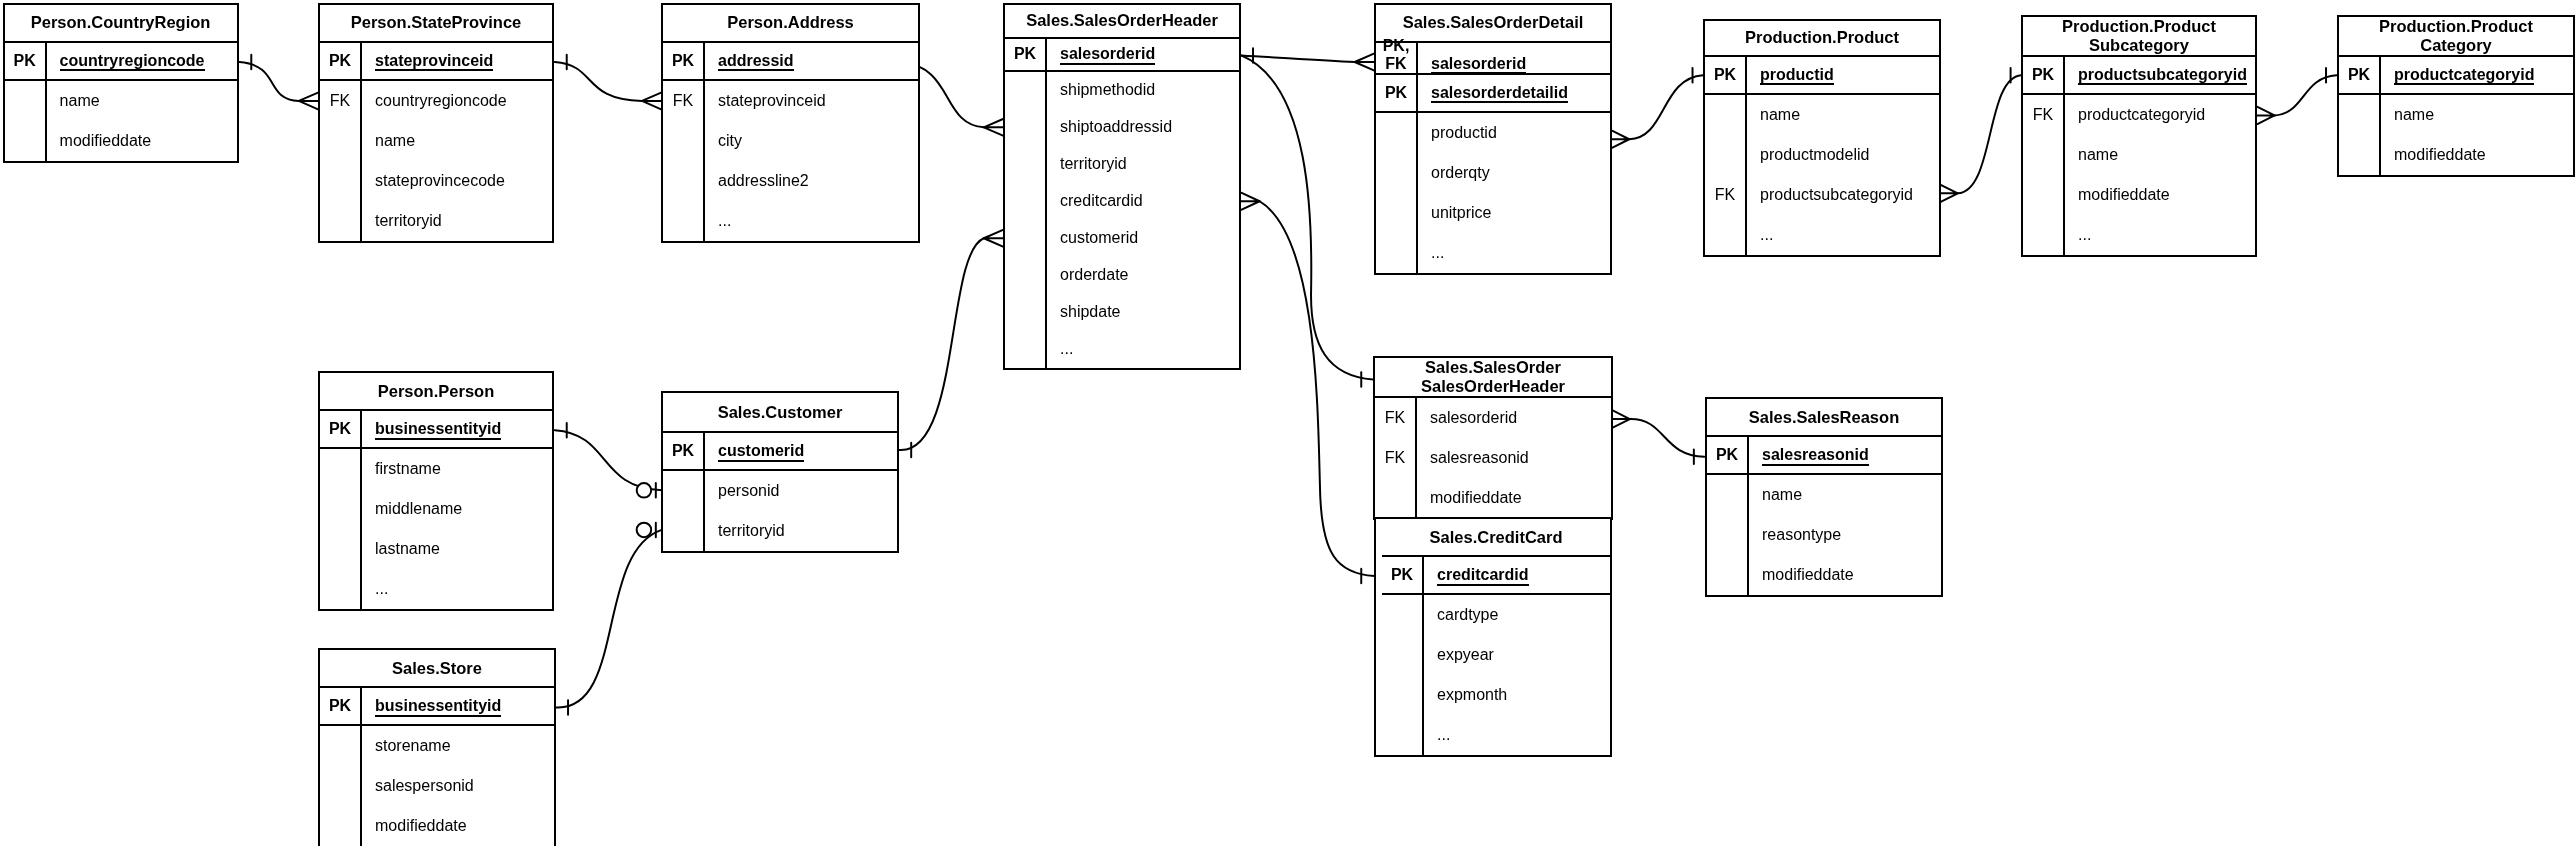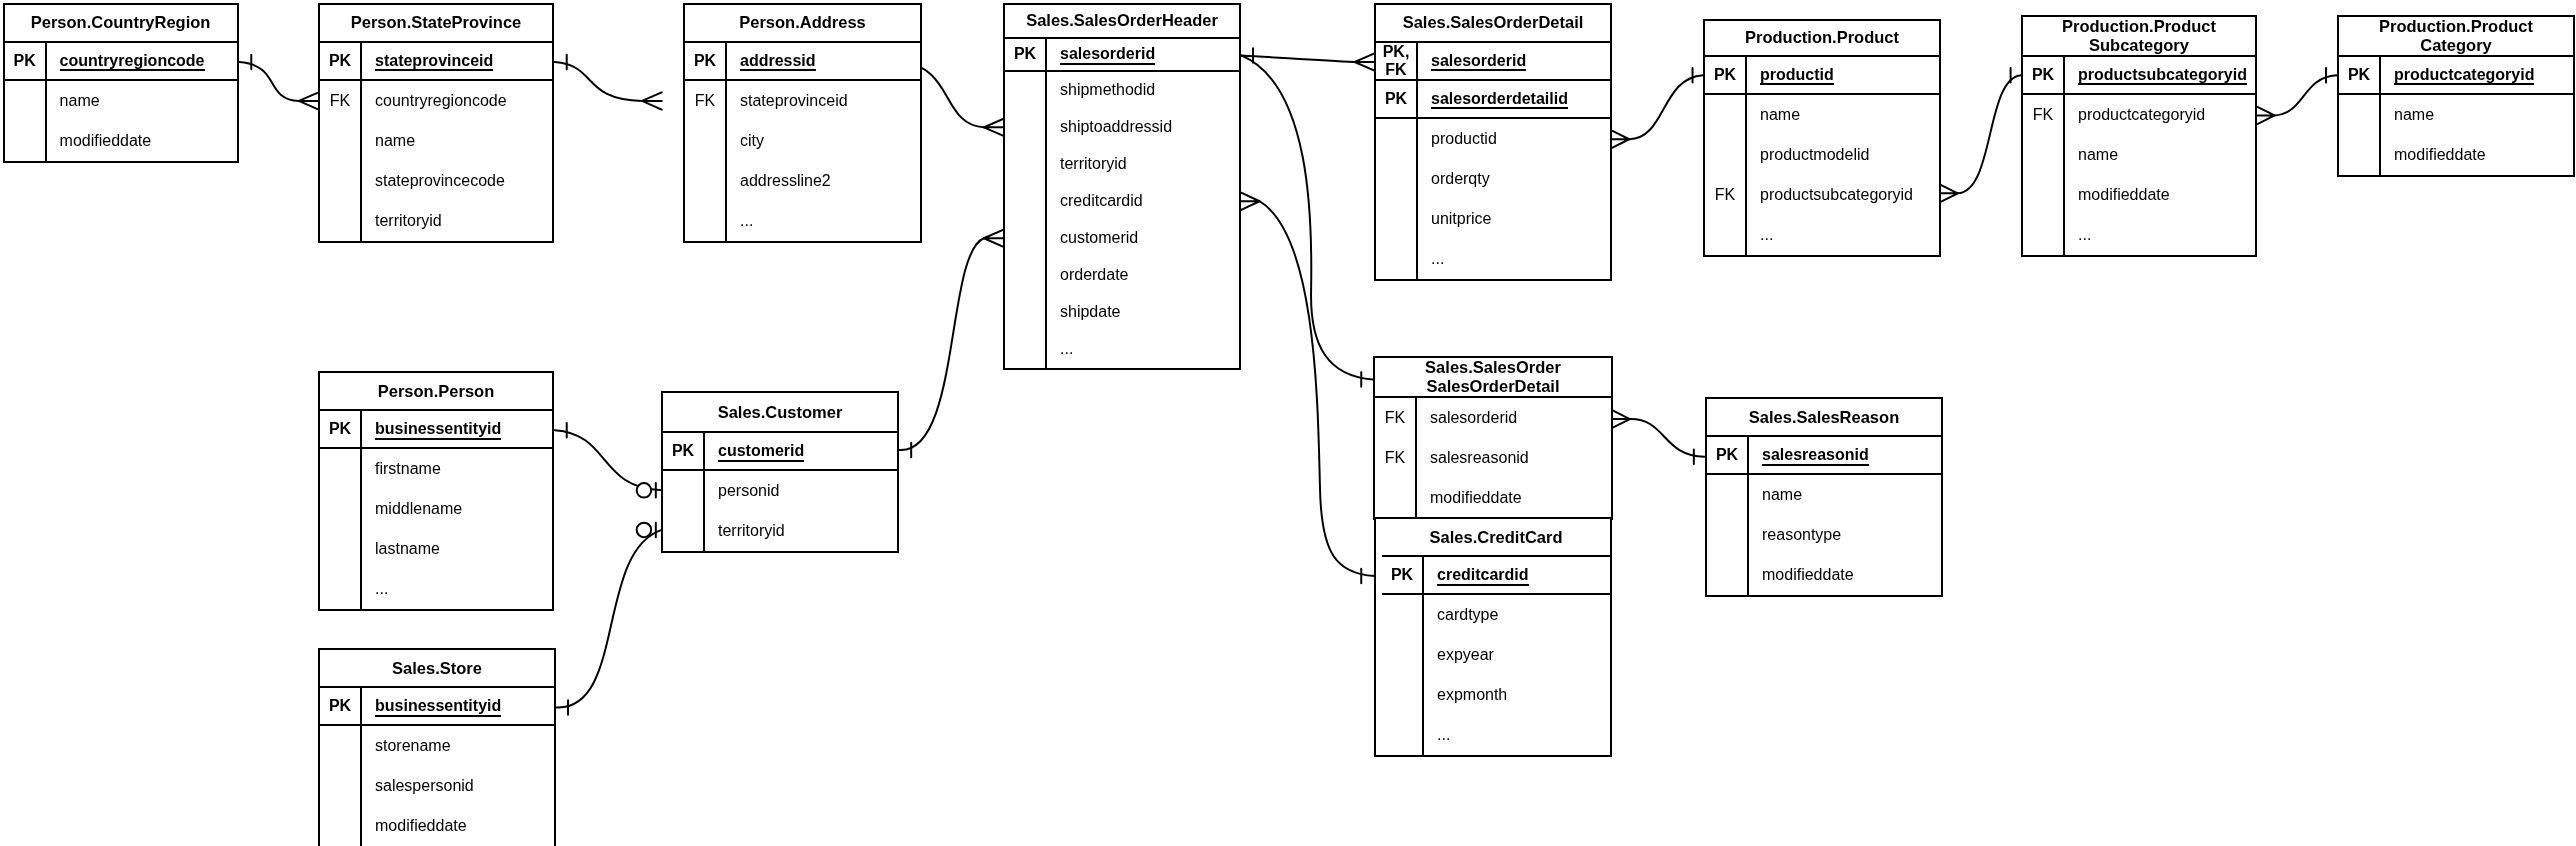--- a/index.html
+++ b/index.html
@@ -102,21 +102,21 @@
         <div class="trow" style="height: 40px;">
           <div class="keycell"></div>
           <div class="fieldcell"><span class="">stateprovincecode</span></div>
         </div>
         <div class="trow" style="height: 40px;">
           <div class="keycell"></div>
           <div class="fieldcell"><span class="">territoryid</span></div>
         </div>
       </div>
     </div>
-    <div class="tbl" style="left: 661px; top: 2.6px; width: 239px; margin-left: 22px;">
+    <div class="tbl" style="left: 661px; top: 2.6px; width: 259px;">
       <div class="tbl-title" style="height: 38px;">
         <span>Person.Address</span>
       </div>
       <div class="rows">
         <div class="keyline"></div>
         <div class="trow pkrow" style="height: 38px;">
           <div class="keycell boldkey">
             <span>PK</span>
           </div>
           <div class="fieldcell"><span class="pkname">addressid</span></div>
@@ -186,21 +186,21 @@
           <div class="fieldcell"><span class="">...</span></div>
         </div>
       </div>
     </div>
     <div class="tbl" style="left: 1374px; top: 2.6px; width: 238px;">
       <div class="tbl-title" style="height: 38px;">
         <span>Sales.SalesOrderDetail</span>
       </div>
       <div class="rows">
         <div class="keyline"></div>
-        <div class="trow pkrow" style="height: 38px;">
+        <div class="trow pkrow" style="height: 32px; align-items: flex-end;">
           <div class="keycell boldkey">
             <span>PK,</span>
             <span>FK</span>
           </div>
           <div class="fieldcell"><span class="pkname">salesorderid</span></div>
         </div>
         <div class="trow pkrow" style="height: 38px;">
           <div class="keycell boldkey">
             <span>PK</span>
           </div>
@@ -386,21 +386,21 @@
         </div>
         <div class="trow" style="height: 40px;">
           <div class="keycell"></div>
           <div class="fieldcell"><span class="">modifieddate</span></div>
         </div>
       </div>
     </div>
     <div class="tbl" style="left: 1373px; top: 318px; width: 240px; margin-top: 38px;">
       <div class="tbl-title" style="height: 40px;">
         <span>Sales.SalesOrder</span>
-        <span>SalesOrderDetail</span>
+        <span>SalesOrderHeader</span>
       </div>
       <div class="rows">
         <div class="keyline"></div>
         <div class="trow" style="height: 40px;">
           <div class="keycell">
             <span>FK</span>
           </div>
           <div class="fieldcell"><span class="">salesorderid</span></div>
         </div>
         <div class="trow" style="height: 40px;">

